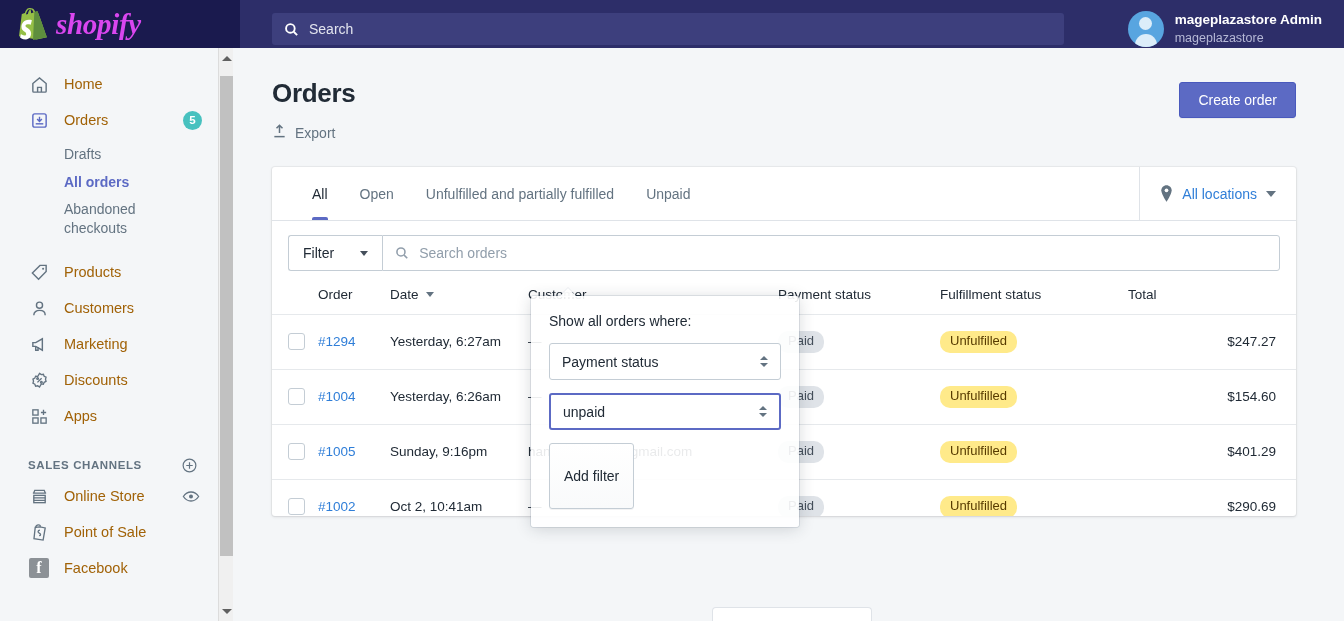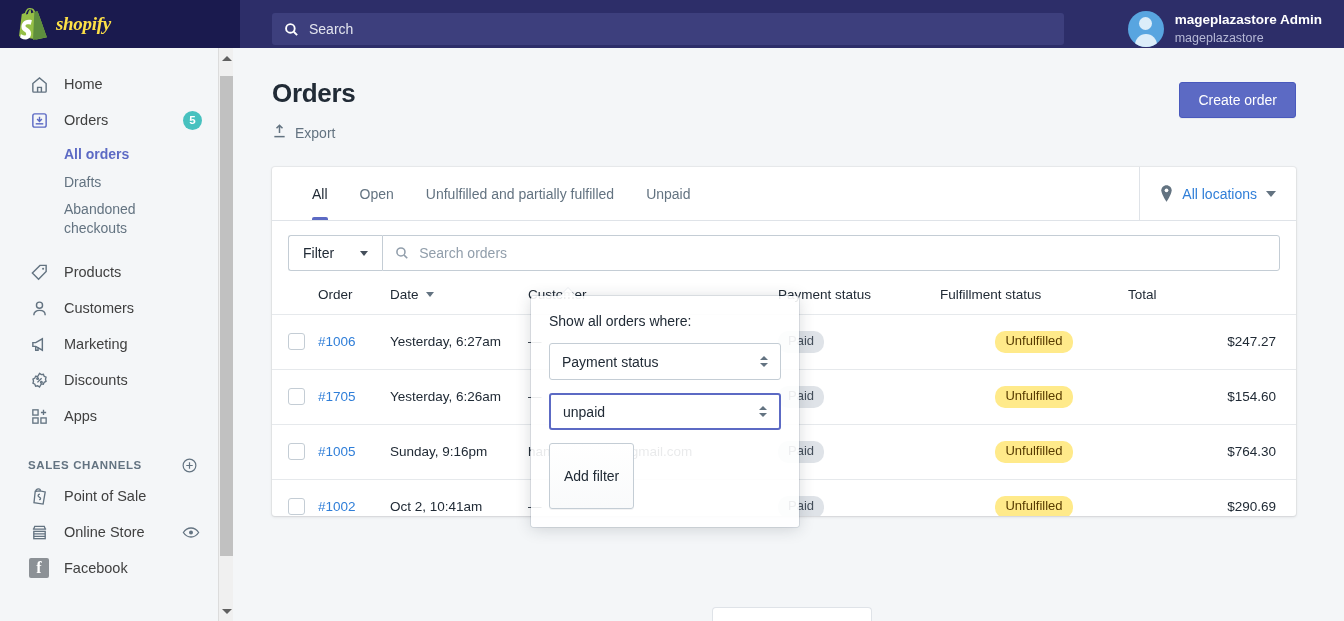--- a/index.html
+++ b/index.html
@@ -17,36 +17,36 @@
     background: #f4f6f8;
     position: relative;
     flex: 0 0 240px;
   }
   .brandbar {
     height: 48px; background: #1a1a4e;
     display: flex; align-items: center; padding-left: 18px;
   }
   .logo-wrap { display: flex; align-items: center; gap: 8px; }
   .logo-word {
-    color: #fde047; font-size: 19px; font-style: italic;
+    color: #d946ef; font-size: 29px; font-style: italic;
     font-weight: 700; letter-spacing: -0.3px;
     font-family: "Liberation Serif", serif;
   }
   .nav { padding-top: 20px; height: 573px; overflow: hidden; position: relative; }
   .nav-item {
     display: flex; align-items: center;
     height: 32px; padding-left: 28px; margin-bottom: 4px;
     cursor: pointer; position: relative;
   }
   .nav-item .ico {
     width: 22px; height: 22px; flex: 0 0 22px;
     display: flex; align-items: center; justify-content: center;
     color: #637381; margin-right: 14px;
   }
-  .nav-item .lbl { font-size: 14.5px; color: #404040; }
+  .nav-item .lbl { font-size: 14.5px; color: #a16207; }
   .nav-badge {
     position: absolute; right: 38px;
     background: #47c1bf; color: #ffffff;
     font-size: 11.5px; font-weight: 700;
     min-width: 19px; height: 19px; border-radius: 10px;
     display: flex; align-items: center; justify-content: center;
     padding: 0 5px;
   }
   .sub-item {
     padding-left: 64px; height: 28px; display: flex; align-items: center;
@@ -190,21 +190,21 @@
   }
   table.orders td {
     font-size: 13.5px; color: #212b36; padding: 16px 0;
     border-bottom: 1px solid #e6e9ec; vertical-align: middle;
   }
   .c-check { width: 46px; padding-left: 16px !important; }
   .c-order { width: 72px; }
   .c-date  { width: 138px; }
   .c-cust  { width: 250px; }
   .c-pay   { width: 162px; }
-  .c-ful   { width: 188px; text-align: center; }
+  .c-ful   { width: 188px; }
   .c-total { text-align: right; padding-right: 20px !important; }
   th.c-total { text-align: right; padding-right: 20px !important; }
   .chk {
     width: 17px; height: 17px; border: 1px solid #c4cdd5;
     border-radius: 3px; background: #fff; cursor: pointer; display: block;
   }
   .order-link { color: #2f7ed8; cursor: pointer; }
   .badge {
     display: inline-block; border-radius: 10px;
     padding: 2px 10px 3px 10px; font-size: 13px; line-height: 1.3;
@@ -293,25 +293,25 @@
           <svg width="19" height="19" viewBox="0 0 20 20" fill="none" stroke="#5c6ac4" stroke-width="1.5">
             <rect x="3" y="3" width="14" height="14" rx="2"></rect>
             <path d="M10 6v5M7.5 8.5L10 11l2.5-2.5"></path>
             <path d="M6 13.5h8"></path>
           </svg>
         </span>
         <span class="lbl">Orders</span>
         <span class="nav-badge">5</span>
       </div>
 
+      <div class="sub-item">
+        <span>Drafts</span>
+      </div>
       <div class="sub-item active">
         <span>All orders</span>
-      </div>
-      <div class="sub-item">
-        <span>Drafts</span>
       </div>
       <div class="sub-item multiline">
         <span style="display:block;max-width:110px">Abandoned checkouts</span>
       </div>
 
       <div class="nav-sep"></div>
 
       <div class="nav-item">
         <span class="ico">
           <svg width="19" height="19" viewBox="0 0 20 20" fill="none" stroke="#637381" stroke-width="1.5">
@@ -373,43 +373,43 @@
           <svg width="17" height="17" viewBox="0 0 20 20" fill="none" stroke="#637381" stroke-width="1.4">
             <circle cx="10" cy="10" r="7.5"></circle>
             <path d="M10 6.2v7.6M6.2 10h7.6"></path>
           </svg>
         </span>
       </div>
 
       <div class="nav-item">
         <span class="ico">
           <svg width="19" height="19" viewBox="0 0 20 20" fill="none" stroke="#637381" stroke-width="1.4">
-            <path d="M6 5.2C6 3.4 7.2 2 9 2c1.3 0 2 .8 2 2"></path>
-            <path d="M5.5 4.6l-1.3 11.9 9.6 1.5 2.2-12.8-5.6-1.1-4.9.5z"></path>
-            <path d="M10.5 7.5c-1.4 0-2 .8-2 1.6 0 1.6 2.6 1.4 2.6 2.9 0 .8-.6 1.3-1.5 1.3"></path>
-          </svg>
-        </span>
-        <span class="lbl">Point of Sale</span>
-      </div>
-
-      <div class="nav-item">
-        <span class="ico">
-          <svg width="19" height="19" viewBox="0 0 20 20" fill="none" stroke="#637381" stroke-width="1.4">
             <path d="M3 6.5h14M3.8 6.5L5 3.5h10l1.2 3"></path>
             <rect x="4" y="8.8" width="12" height="7.7"></rect>
             <path d="M4 11.5h12M4 14h12"></path>
           </svg>
         </span>
         <span class="lbl">Online Store</span>
         <span class="chan-eye">
           <svg width="18" height="13" viewBox="0 0 20 14" fill="none" stroke="#637381" stroke-width="1.4">
             <path d="M1.5 7S4.8 2 10 2s8.5 5 8.5 5-3.3 5-8.5 5S1.5 7 1.5 7z"></path>
             <circle cx="10" cy="7" r="2.2" fill="#637381" stroke="none"></circle>
           </svg>
         </span>
+      </div>
+
+      <div class="nav-item">
+        <span class="ico">
+          <svg width="19" height="19" viewBox="0 0 20 20" fill="none" stroke="#637381" stroke-width="1.4">
+            <path d="M6 5.2C6 3.4 7.2 2 9 2c1.3 0 2 .8 2 2"></path>
+            <path d="M5.5 4.6l-1.3 11.9 9.6 1.5 2.2-12.8-5.6-1.1-4.9.5z"></path>
+            <path d="M10.5 7.5c-1.4 0-2 .8-2 1.6 0 1.6 2.6 1.4 2.6 2.9 0 .8-.6 1.3-1.5 1.3"></path>
+          </svg>
+        </span>
+        <span class="lbl">Point of Sale</span>
       </div>
 
       <div class="nav-item">
         <span class="ico">
           <span class="fb-ico">f</span>
         </span>
         <span class="lbl">Facebook</span>
       </div>
 
     </div>
@@ -529,48 +529,48 @@
               <th class="c-pay">Payment status</th>
               <th class="c-ful">Fulfillment status</th>
               <th class="c-total">Total</th>
             </tr>
           </thead>
           <tbody>
             <tr>
               <td class="c-check">
                   <span class="chk"></span>
                 </td>
-              <td class="c-order"><span class="order-link">#1006</span></td>
+              <td class="c-order"><span class="order-link">#1294</span></td>
               <td class="c-date">Yesterday, 6:27am</td>
               <td class="c-cust">—</td>
               <td class="c-pay"><span class="badge paid">Paid</span></td>
               <td class="c-ful"><span class="badge unfulfilled">Unfulfilled</span></td>
               <td class="c-total">$247.27</td>
             </tr>
             <tr>
               <td class="c-check">
                   <span class="chk"></span>
                 </td>
-              <td class="c-order"><span class="order-link">#1705</span></td>
+              <td class="c-order"><span class="order-link">#1004</span></td>
               <td class="c-date">Yesterday, 6:26am</td>
               <td class="c-cust">—</td>
               <td class="c-pay"><span class="badge paid">Paid</span></td>
               <td class="c-ful"><span class="badge unfulfilled">Unfulfilled</span></td>
               <td class="c-total">$154.60</td>
             </tr>
             <tr>
               <td class="c-check">
                   <span class="chk"></span>
                 </td>
               <td class="c-order"><span class="order-link">#1005</span></td>
               <td class="c-date">Sunday, 9:16pm</td>
               <td class="c-cust">hanhdang2112@gmail.com</td>
               <td class="c-pay"><span class="badge paid">Paid</span></td>
               <td class="c-ful"><span class="badge unfulfilled">Unfulfilled</span></td>
-              <td class="c-total">$764.30</td>
+              <td class="c-total">$401.29</td>
             </tr>
             <tr>
               <td class="c-check">
                   <span class="chk"></span>
                 </td>
               <td class="c-order"><span class="order-link">#1002</span></td>
               <td class="c-date">Oct 2, 10:41am</td>
               <td class="c-cust">—</td>
               <td class="c-pay"><span class="badge paid">Paid</span></td>
               <td class="c-ful"><span class="badge unfulfilled">Unfulfilled</span></td>

